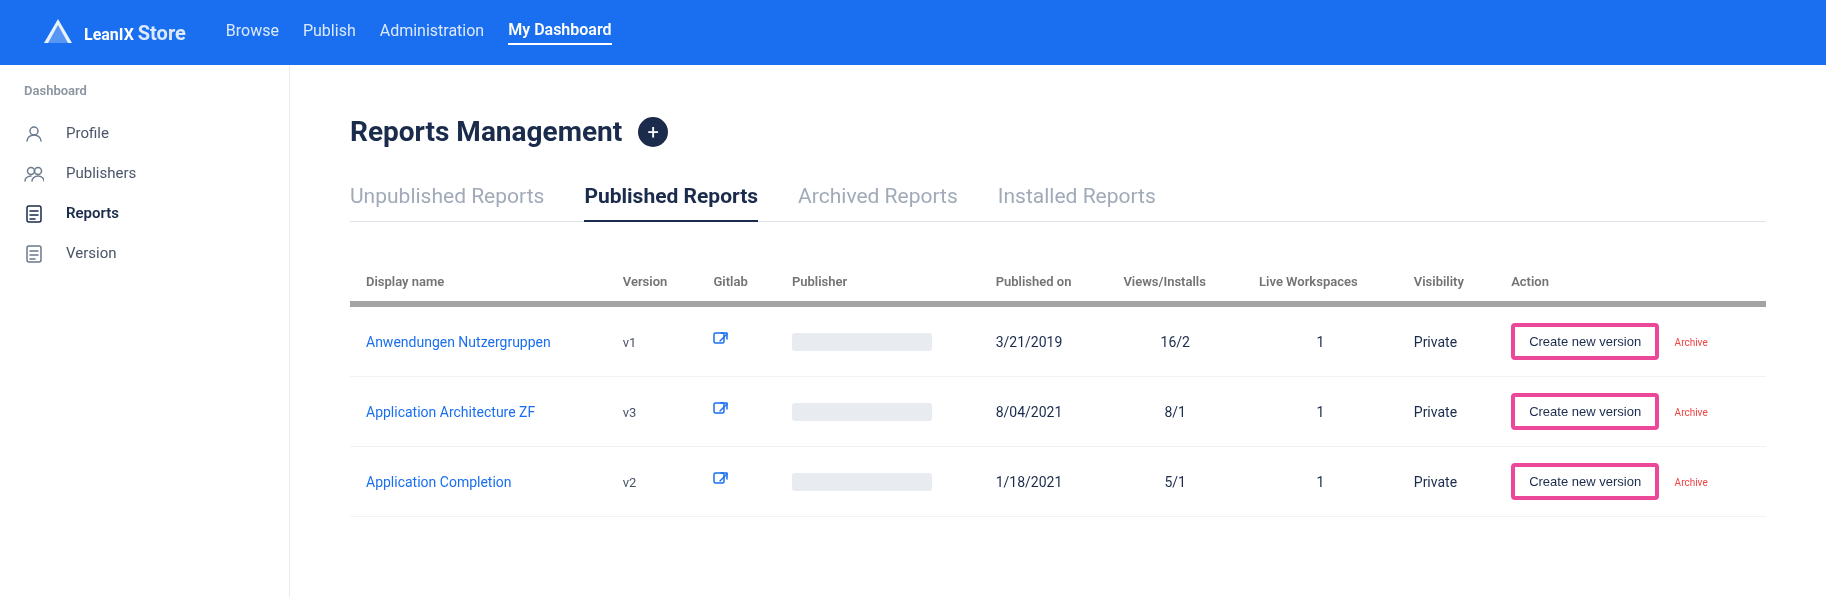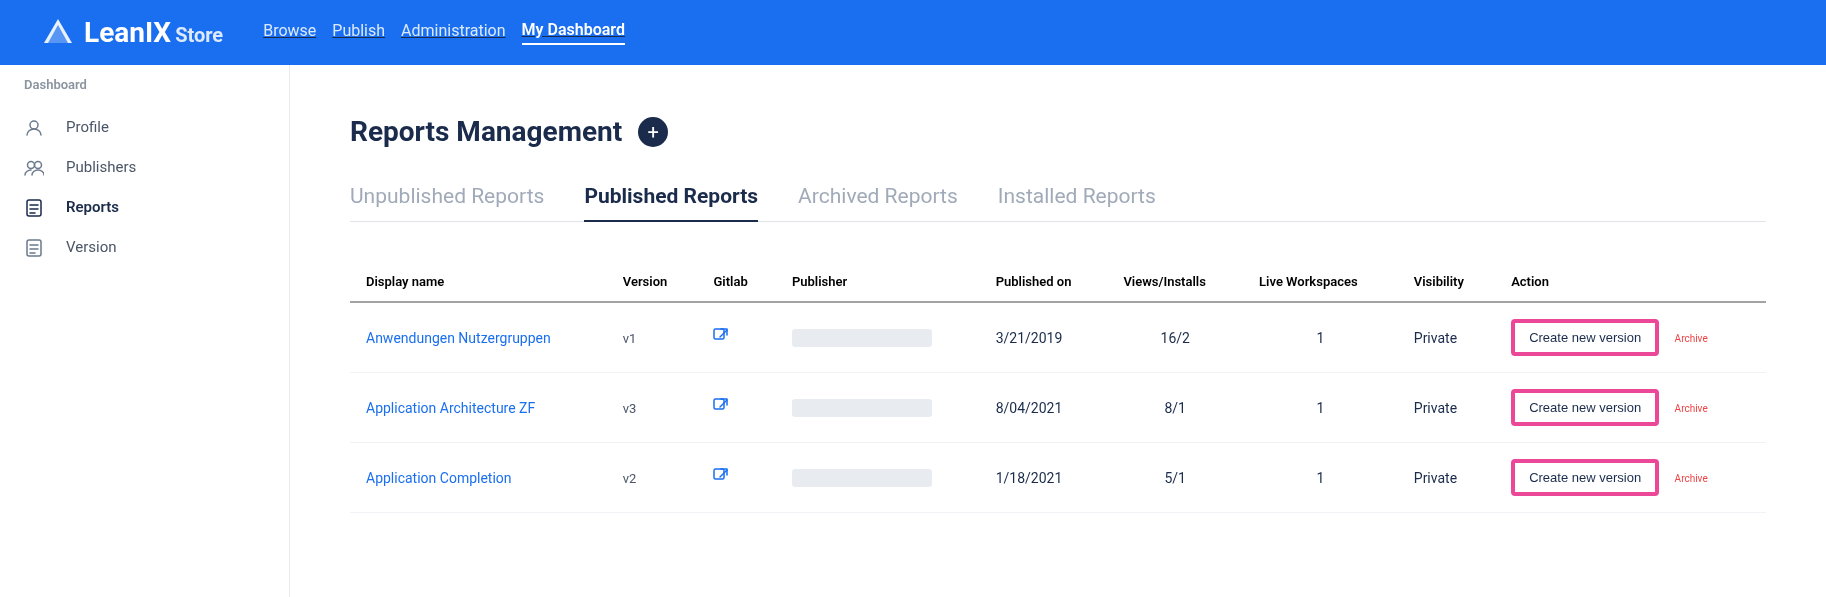--- a/index.html
+++ b/index.html
@@ -18,24 +18,23 @@
       align-items: center;
       gap: 8px;
       margin-right: 40px;
     }
     .brand-logo {
       width: 36px;
       height: 36px;
     }
     .nav-links {
       display: flex;
-      gap: 16px;
+      gap: 24px;
       align-items: center;
       flex: 1;
-      text-decoration: underline;
     }
     .nav-link {
       color: rgba(255,255,255,0.85);
       text-decoration: none;
       font-size: 16px;
       padding-bottom: 4px;
       cursor: pointer;
     }
     .nav-link.active {
       color: white;
@@ -46,21 +45,21 @@
     
     .layout {
       display: flex;
       min-height: calc(100vh - 65px);
     }
 
     
     .sidebar {
       width: 290px;
       background: white;
-      padding: 12px 0;
+      padding: 18px 0;
       border-right: 1px solid #e8ecf0;
       flex-shrink: 0;
     }
     .sidebar-section-title {
       font-size: 13px;
       font-weight: 600;
       color: #8a95a0;
       padding: 0 24px 16px 24px;
       text-transform: none;
       letter-spacing: 0;
@@ -146,23 +145,23 @@
 
     
     .reports-table {
       width: 100%;
       border-collapse: collapse;
     }
     .reports-table th {
       text-align: left;
       font-size: 13px;
       font-weight: 600;
-      color: #000000;
+      color: #737373;
       padding: 12px 16px;
-      border-bottom: 2px solid #a3a3a3;
+      border-bottom: 6px solid #a3a3a3;
       white-space: nowrap;
     }
     .reports-table td {
       padding: 16px 16px;
       border-bottom: 1px solid #f0f2f5;
       font-size: 14px;
       vertical-align: middle;
     }
     .report-name-link {
       color: #1a6ff0;
@@ -208,21 +207,21 @@
 </head>
 <body>
 
 <nav class="navbar">
   <div class="navbar-brand">
     <svg class="brand-logo" viewBox="0 0 36 36" fill="none">
       <polygon points="18,4 32,28 4,28" fill="white" opacity="0.9"></polygon>
       <polygon points="18,10 28,28 8,28" fill="#1a6ff0" opacity="0.7"></polygon>
     </svg>
     <span>
-      <span style="color:white;font-size:28px;font-weight:700;">LeanIX</span>
+      <span style="color:white;font-size:16px;font-weight:700;">LeanIX</span>
       <span style="color:rgba(255,255,255,0.85);font-size:20px;font-weight:700;">Store</span>
     </span>
   </div>
   <div class="nav-links">
     <a class="nav-link">Browse</a>
     <a class="nav-link">Publish</a>
     <a class="nav-link">Administration</a>
     <a class="nav-link active">My Dashboard</a>
   </div>
 </nav>

